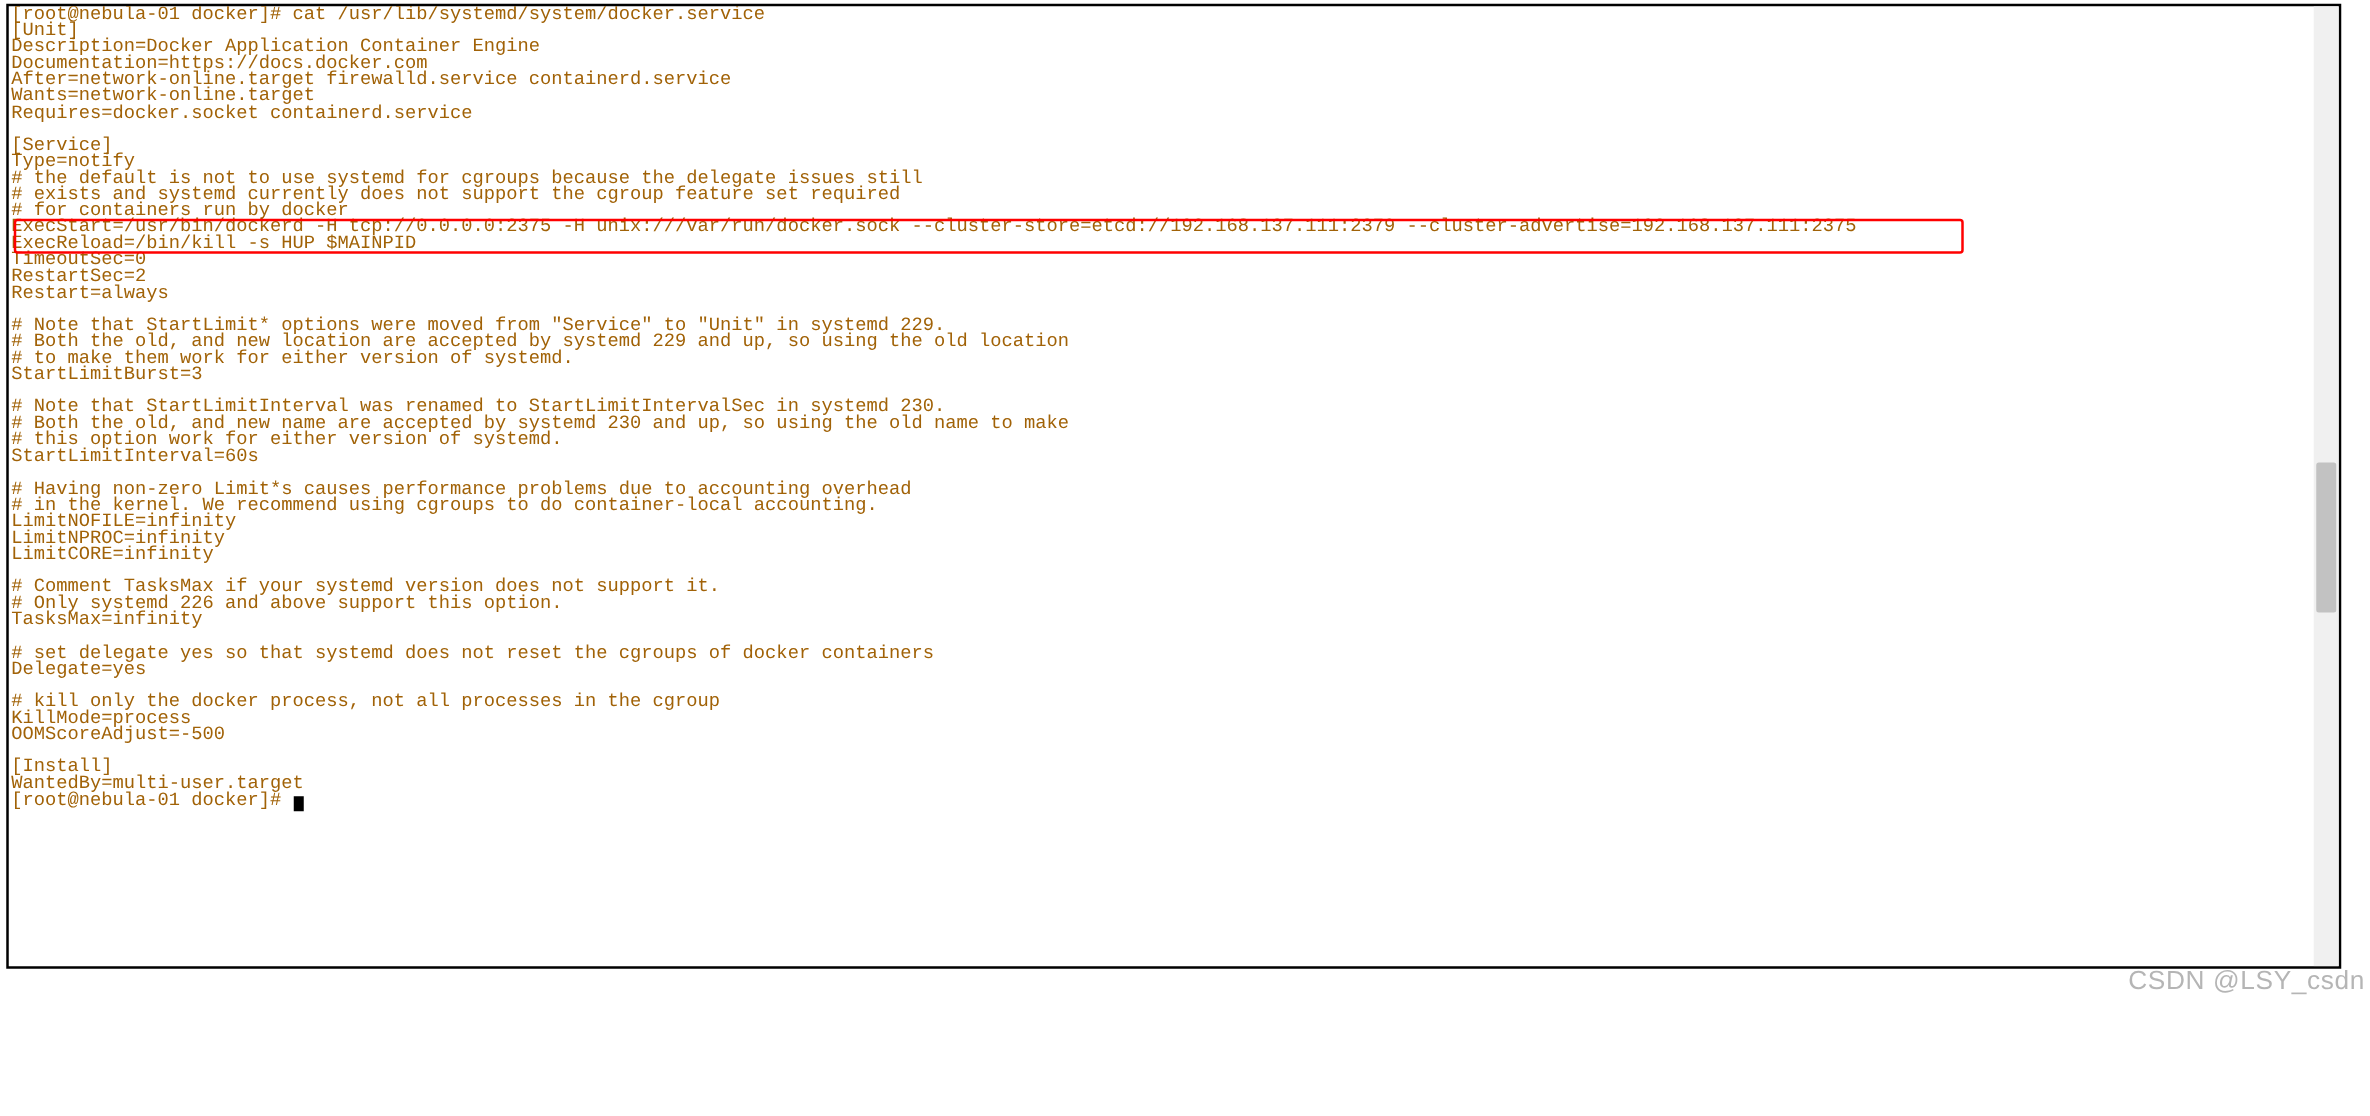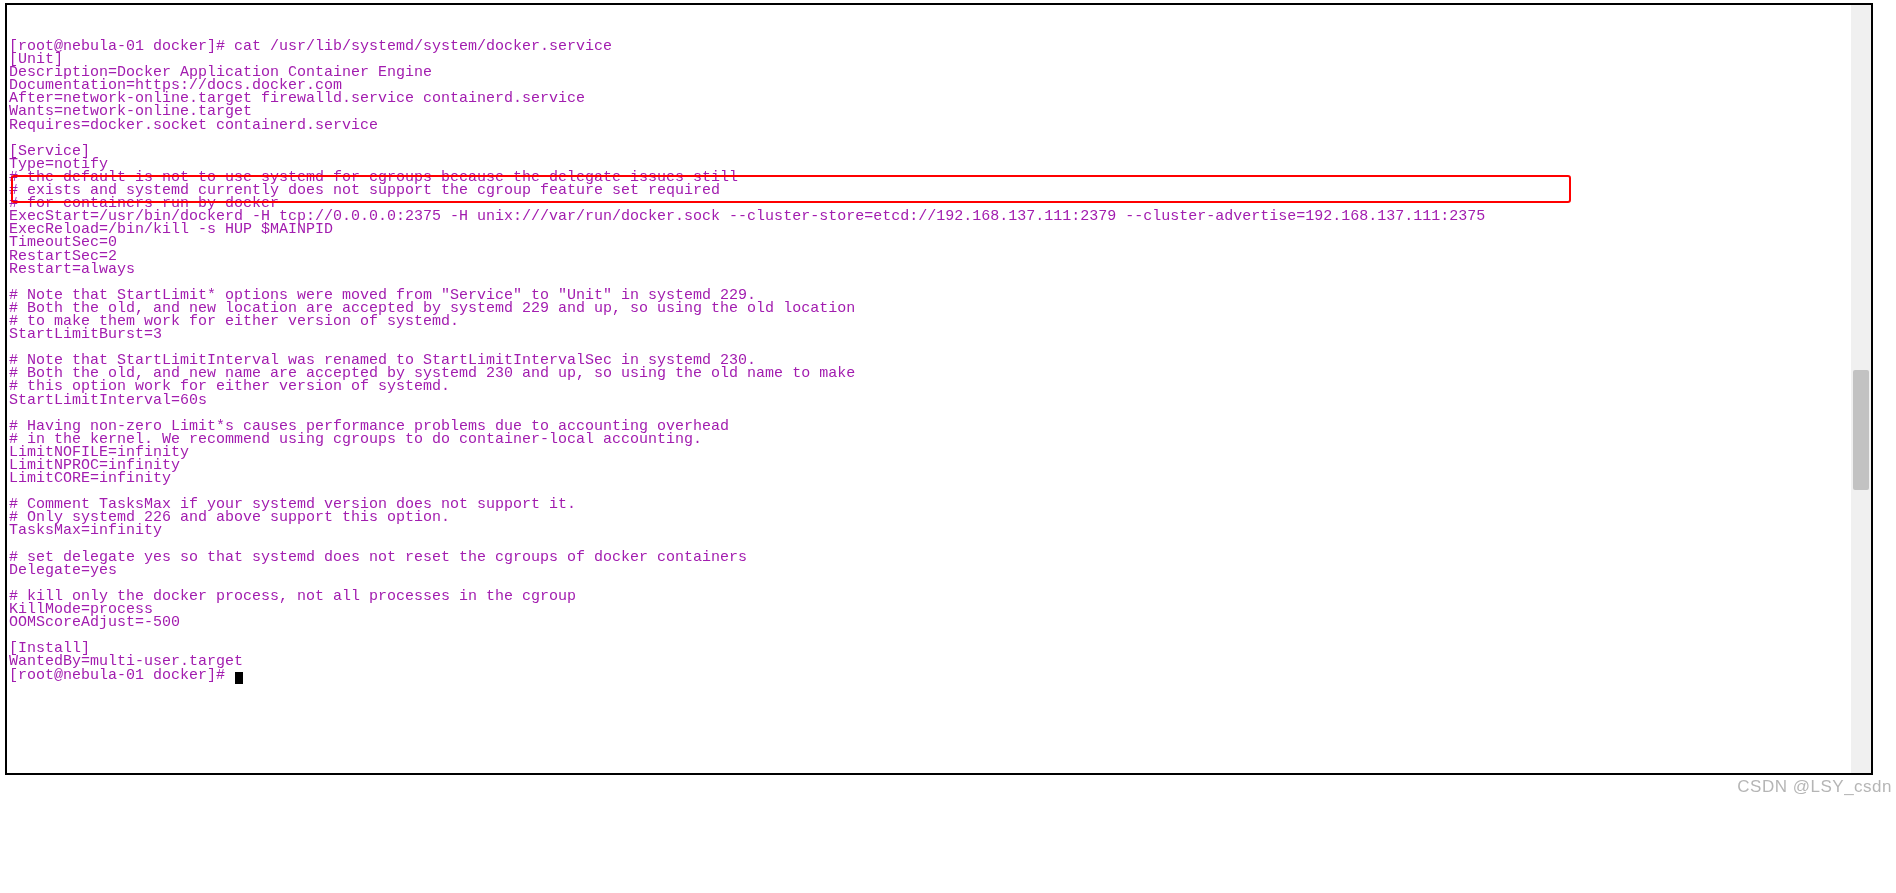--- a/index.html
+++ b/index.html
@@ -23,22 +23,21 @@
     border: 2px solid #000;
     box-sizing: border-box;
     overflow: hidden;
   }
   .terminal {
     position: absolute;
     top: 0;
     left: 2px;
     right: 24px;
     white-space: pre;
-    color: #a21caf;
-    margin-top: 35px;
+    color: #a16207;
   }
   .line { display: block; height: 13.1px; line-height: 13.1px; }
   .highlight-box {
     position: absolute;
     left: 4px;
     top: 170px;
     width: 1560px;
     height: 28px;
     border: 2px solid #ff0000;
     border-radius: 3px;
@@ -69,21 +68,21 @@
     background: #000;
     vertical-align: text-bottom;
     margin-left: 1px;
   }
   .watermark {
     position: absolute;
     right: 4px;
     bottom: 98px;
     color: rgba(120,120,120,0.55);
     font-family: Arial, sans-serif;
-    font-size: 17px;
+    font-size: 21px;
     letter-spacing: 0.5px;
   }
 </style>
 </head>
 <body>
 
 <div class="outer-frame">
   <div class="terminal" id="terminal-content"><span class="line">[root@nebula-01 docker]# cat /usr/lib/systemd/system/docker.service</span><span class="line">[Unit]</span><span class="line">Description=Docker Application Container Engine</span><span class="line">Documentation=https://docs.docker.com</span><span class="line">After=network-online.target firewalld.service containerd.service</span><span class="line">Wants=network-online.target</span><span class="line">Requires=docker.socket containerd.service</span><span class="line"></span><span class="line">[Service]</span><span class="line">Type=notify</span><span class="line"># the default is not to use systemd for cgroups because the delegate issues still</span><span class="line"># exists and systemd currently does not support the cgroup feature set required</span><span class="line"># for containers run by docker</span><span class="line">ExecStart=/usr/bin/dockerd -H tcp://0.0.0.0:2375 -H unix:///var/run/docker.sock --cluster-store=etcd://192.168.137.111:2379 --cluster-advertise=192.168.137.111:2375</span><span class="line">ExecReload=/bin/kill -s HUP $MAINPID</span><span class="line">TimeoutSec=0</span><span class="line">RestartSec=2</span><span class="line">Restart=always</span><span class="line"></span><span class="line"># Note that StartLimit* options were moved from "Service" to "Unit" in systemd 229.</span><span class="line"># Both the old, and new location are accepted by systemd 229 and up, so using the old location</span><span class="line"># to make them work for either version of systemd.</span><span class="line">StartLimitBurst=3</span><span class="line"></span><span class="line"># Note that StartLimitInterval was renamed to StartLimitIntervalSec in systemd 230.</span><span class="line"># Both the old, and new name are accepted by systemd 230 and up, so using the old name to make</span><span class="line"># this option work for either version of systemd.</span><span class="line">StartLimitInterval=60s</span><span class="line"></span><span class="line"># Having non-zero Limit*s causes performance problems due to accounting overhead</span><span class="line"># in the kernel. We recommend using cgroups to do container-local accounting.</span><span class="line">LimitNOFILE=infinity</span><span class="line">LimitNPROC=infinity</span><span class="line">LimitCORE=infinity</span><span class="line"></span><span class="line"># Comment TasksMax if your systemd version does not support it.</span><span class="line"># Only systemd 226 and above support this option.</span><span class="line">TasksMax=infinity</span><span class="line"></span><span class="line"># set delegate yes so that systemd does not reset the cgroups of docker containers</span><span class="line">Delegate=yes</span><span class="line"></span><span class="line"># kill only the docker process, not all processes in the cgroup</span><span class="line">KillMode=process</span><span class="line">OOMScoreAdjust=-500</span><span class="line"></span><span class="line">[Install]</span><span class="line">WantedBy=multi-user.target</span><span class="line">[root@nebula-01 docker]# <span class="cursor-block"></span></span></div>
   <div class="highlight-box"></div>
   <div class="scrollbar-track">

